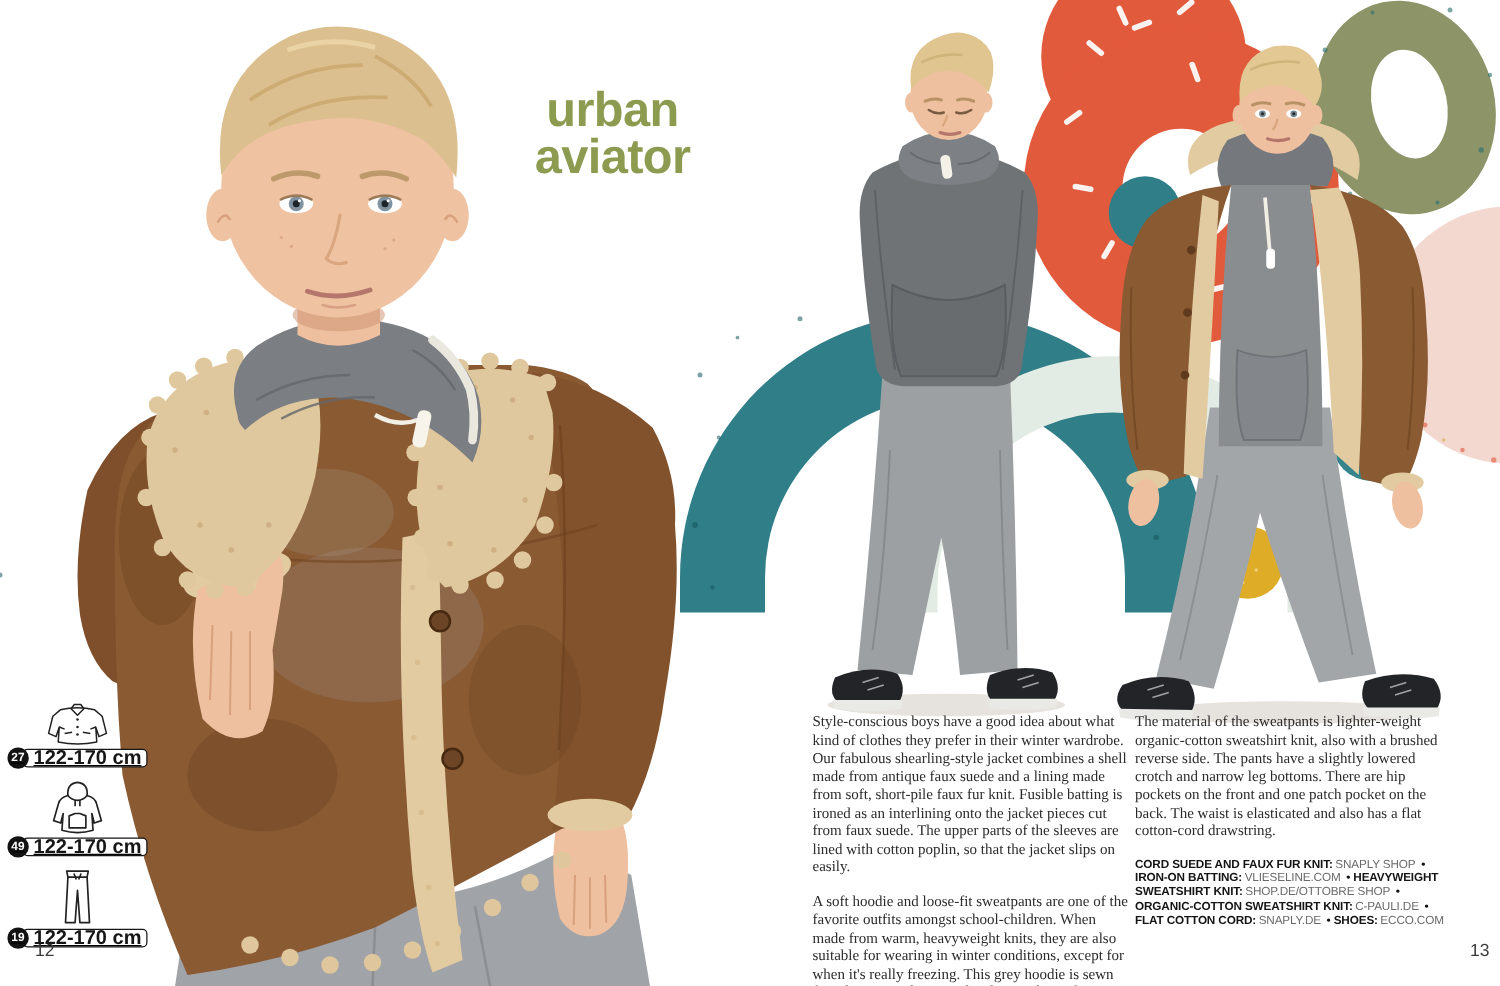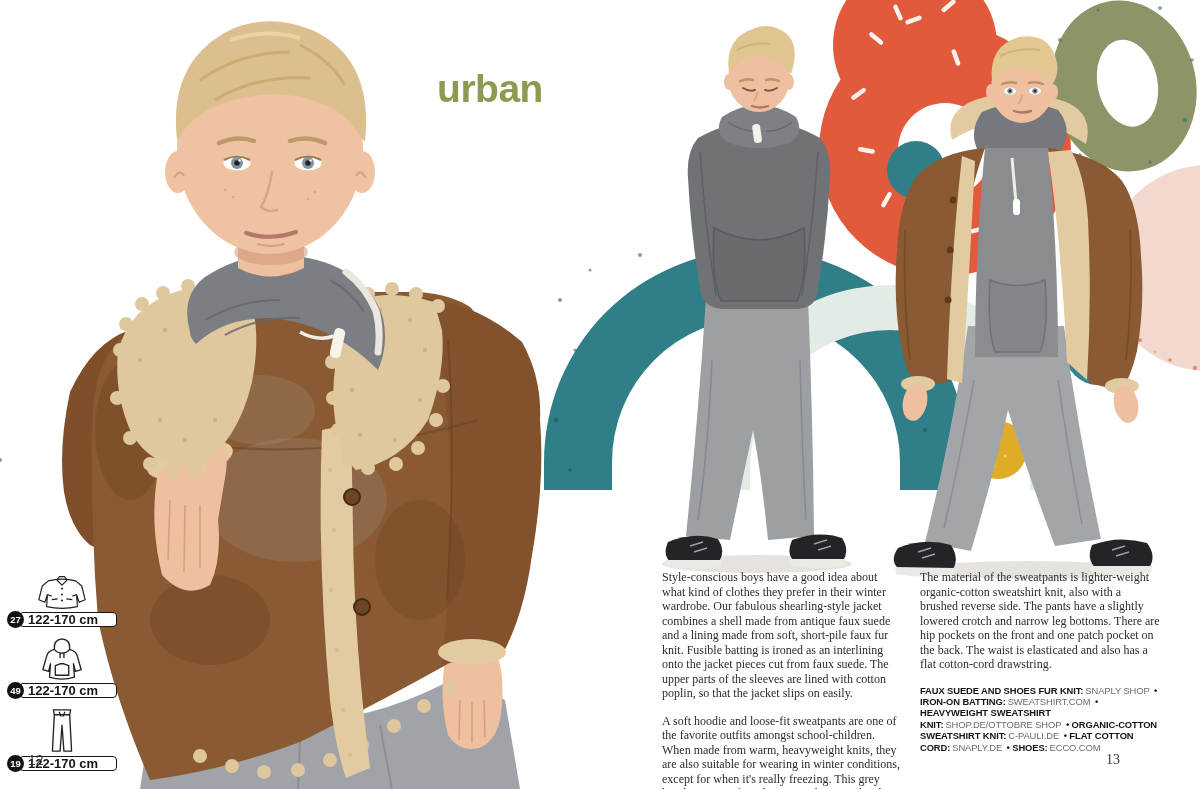--- a/index.html
+++ b/index.html
@@ -10,45 +10,45 @@
   .art{position:absolute;left:0;top:0;width:1200px;height:789px;}
   
   .title{
     position:absolute;left:404px;top:70px;width:172px;text-align:center;
     font-weight:bold;font-size:39px;line-height:37px;letter-spacing:-0.5px;
     color:#8c9b50;
   }
   
   .col{position:absolute;top:570px;width:253px;color:#2b2b2b;
        font-family:"Liberation Serif",serif;font-size:12px;line-height:14.5px;}
-  .col p{margin:0 0 13px 12px;}
+  .col p{margin:0 0 13px 0;}
   .col1{left:650px;}
   .col2{left:908px;}
   .credits{font-family:"Liberation Sans",sans-serif;font-size:9.4px;
            line-height:11.4px;color:#6a6a6a;margin:0 0 4px 0;letter-spacing:-0.1px;}
   .credits b{color:#141414;}
   .credit{margin-right:2px;}
   .credit b{margin-right:2px;}
   
   .pageno{position:absolute;top:752px;font-size:14px;color:#3a3a3a;}
   .pageno.left{left:28px;}
-  .pageno.right{left:1106px;font-family:Liberation Serif, serif;}
+  .pageno.right{left:1176px;}
   
-  .patterns{position:absolute;left:26px;top:574px;width:72px;}
+  .patterns{position:absolute;left:26px;top:561px;width:72px;text-decoration:underline;}
   .pattern{display:flex;flex-direction:column;align-items:center;margin-bottom:9px;}
   .pattern .picto{display:block;}
   .badge{display:flex;align-items:center;margin-top:1px;}
   .badge .num{
     width:17px;height:17px;border-radius:50%;background:#121212;color:#fff;
     font-size:9.5px;font-weight:bold;display:flex;align-items:center;
     justify-content:center;position:relative;z-index:2;flex:0 0 17px;
   }
   .badge .size{
     margin-left:-5px;background:#fff;border:1.6px solid #161616;border-radius:4px;
-    font-size:13px;font-weight:bold;color:#161616;padding:0px 18px 0px 8px;
+    font-size:16px;font-weight:bold;color:#161616;padding:0px 4px 0px 8px;
     height:13px;line-height:13px;white-space:nowrap;
   }
 </style>
 </head>
 <body>
 
 <div class="spread">
 
   <svg class="art" viewBox="0 0 1200 789" aria-hidden="true">
 
@@ -386,20 +386,21 @@
         <circle cx="225" cy="190" r="1.3"></circle>
           <circle cx="233" cy="197" r="1.3"></circle>
           <circle cx="315" cy="192" r="1.3"></circle>
         <circle cx="308" cy="199" r="1.3"></circle>
       </g>
     </g>
   </svg>
 
   <div class="title">
     <div>urban</div>
+    <div>aviator</div>
   </div>
 
   <div class="patterns">
 
     <div class="pattern">
       <svg class="picto" width="54" height="36" viewBox="0 0 60 42">
         <g fill="none" stroke="#222" stroke-width="1.4" stroke-linejoin="round">
           <path d="M14,8 Q30,4 46,8 L53,14 L57,30 L50,33 L47,24 L48,38 Q30,42 12,38 L13,24 L10,33 L3,30 L7,14 Z"></path>
           <path d="M24,7 L30,13 L36,7 M24,7 L27,3 L33,3 L36,7"></path>
           <path d="M13,24 L18,26 M47,24 L42,26"></path>
@@ -448,22 +449,22 @@
   </div>
 
   <div class="col col1">
     <p>Style-conscious boys have a good idea about what kind of clothes they prefer in their winter wardrobe. Our fabulous shearling-style jacket combines a shell made from antique faux suede and a lining made from soft, short-pile faux fur knit. Fusible batting is ironed as an interlining onto the jacket pieces cut from faux suede. The upper parts of the sleeves are lined with cotton poplin, so that the jacket slips on easily.</p>
     <p>A soft hoodie and loose-fit sweatpants are one of the favorite outfits amongst school-children. When made from warm, heavyweight knits, they are also suitable for wearing in winter conditions, except for when it's really freezing. This grey hoodie is sewn from heavyweight sweatshirt knit with a soft, brushed reverse side. It has</p>
   </div>
 
   <div class="col col2">
     <p>The material of the sweatpants is lighter-weight organic-cotton sweatshirt knit, also with a brushed reverse side. The pants have a slightly lowered crotch and narrow leg bottoms. There are hip pockets on the front and one patch pocket on the back. The waist is elasticated and also has a flat cotton-cord drawstring.</p>
     <p class="credits">
-      <span class="credit"><b>FAUX SUEDE AND SHOES FUR KNIT:</b><span>SNAPLY SHOP</span></span>
-      <span class="credit"><b>• IRON-ON BATTING:</b><span>SWEATSHIRT.COM</span></span>
+      <span class="credit"><b>CORD SUEDE AND FAUX FUR KNIT:</b><span>SNAPLY SHOP</span></span>
+      <span class="credit"><b>• IRON-ON BATTING:</b><span>VLIESELINE.COM</span></span>
       <span class="credit"><b>• HEAVYWEIGHT SWEATSHIRT KNIT:</b><span>SHOP.DE/OTTOBRE SHOP</span></span>
       <span class="credit"><b>• ORGANIC-COTTON SWEATSHIRT KNIT:</b><span>C-PAULI.DE</span></span>
       <span class="credit"><b>• FLAT COTTON CORD:</b><span>SNAPLY.DE</span></span>
       <span class="credit"><b>• SHOES:</b><span>ECCO.COM</span></span>
     </p>
 
   </div>
 
   <div class="pageno left">12</div>
   <div class="pageno right">13</div>

